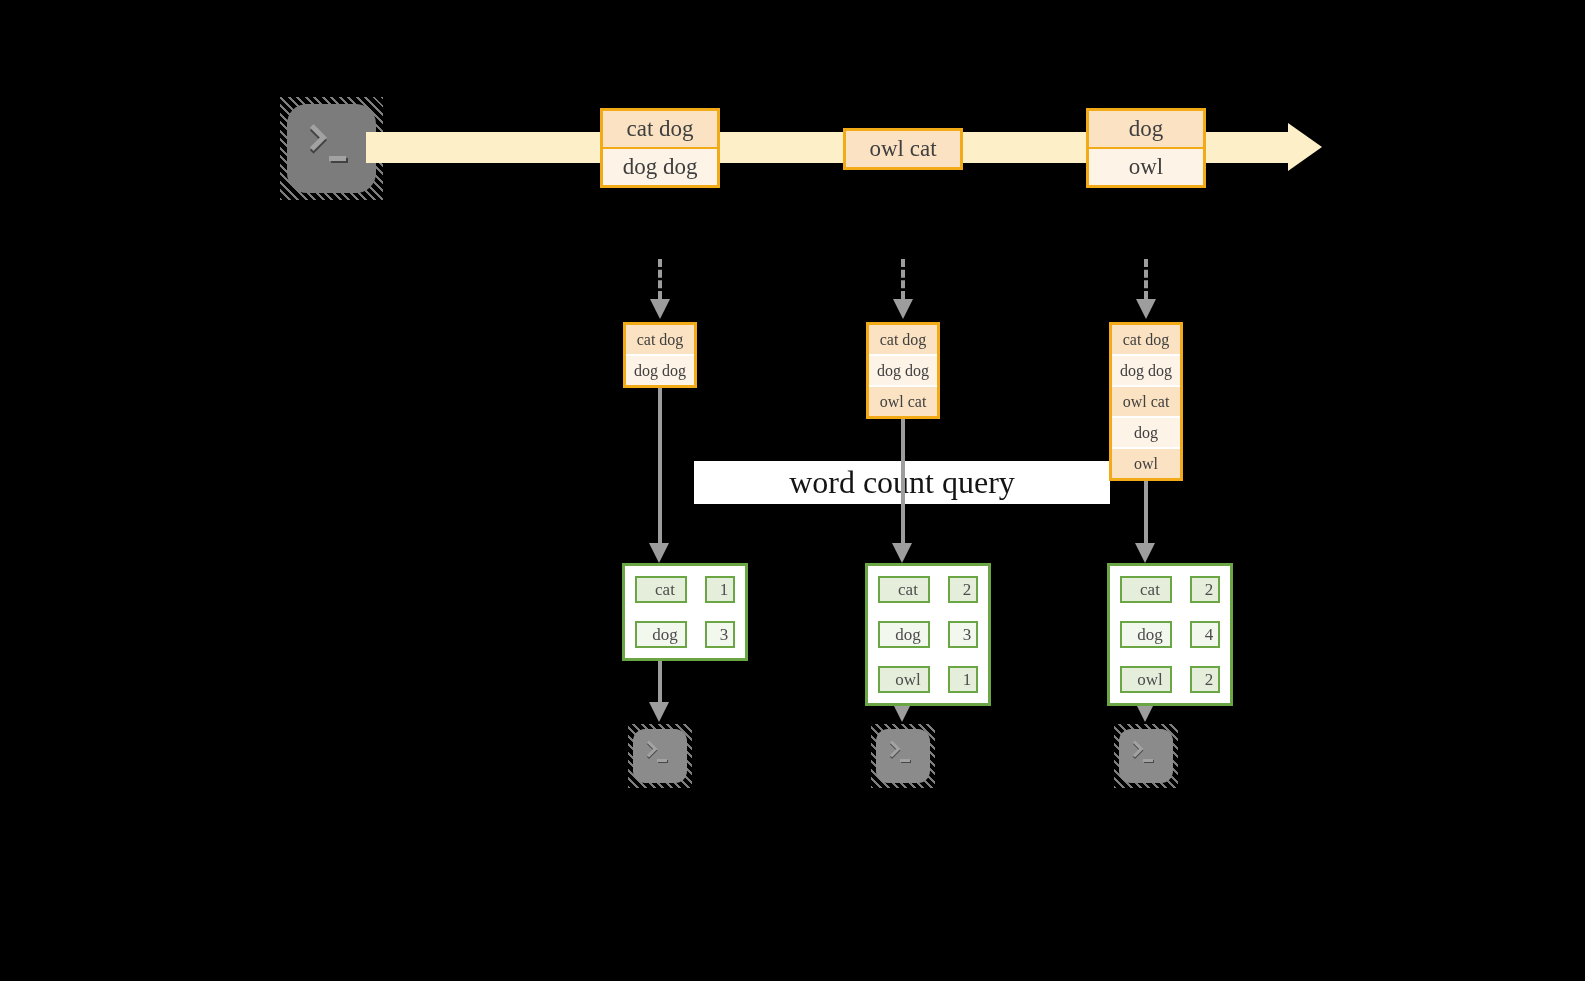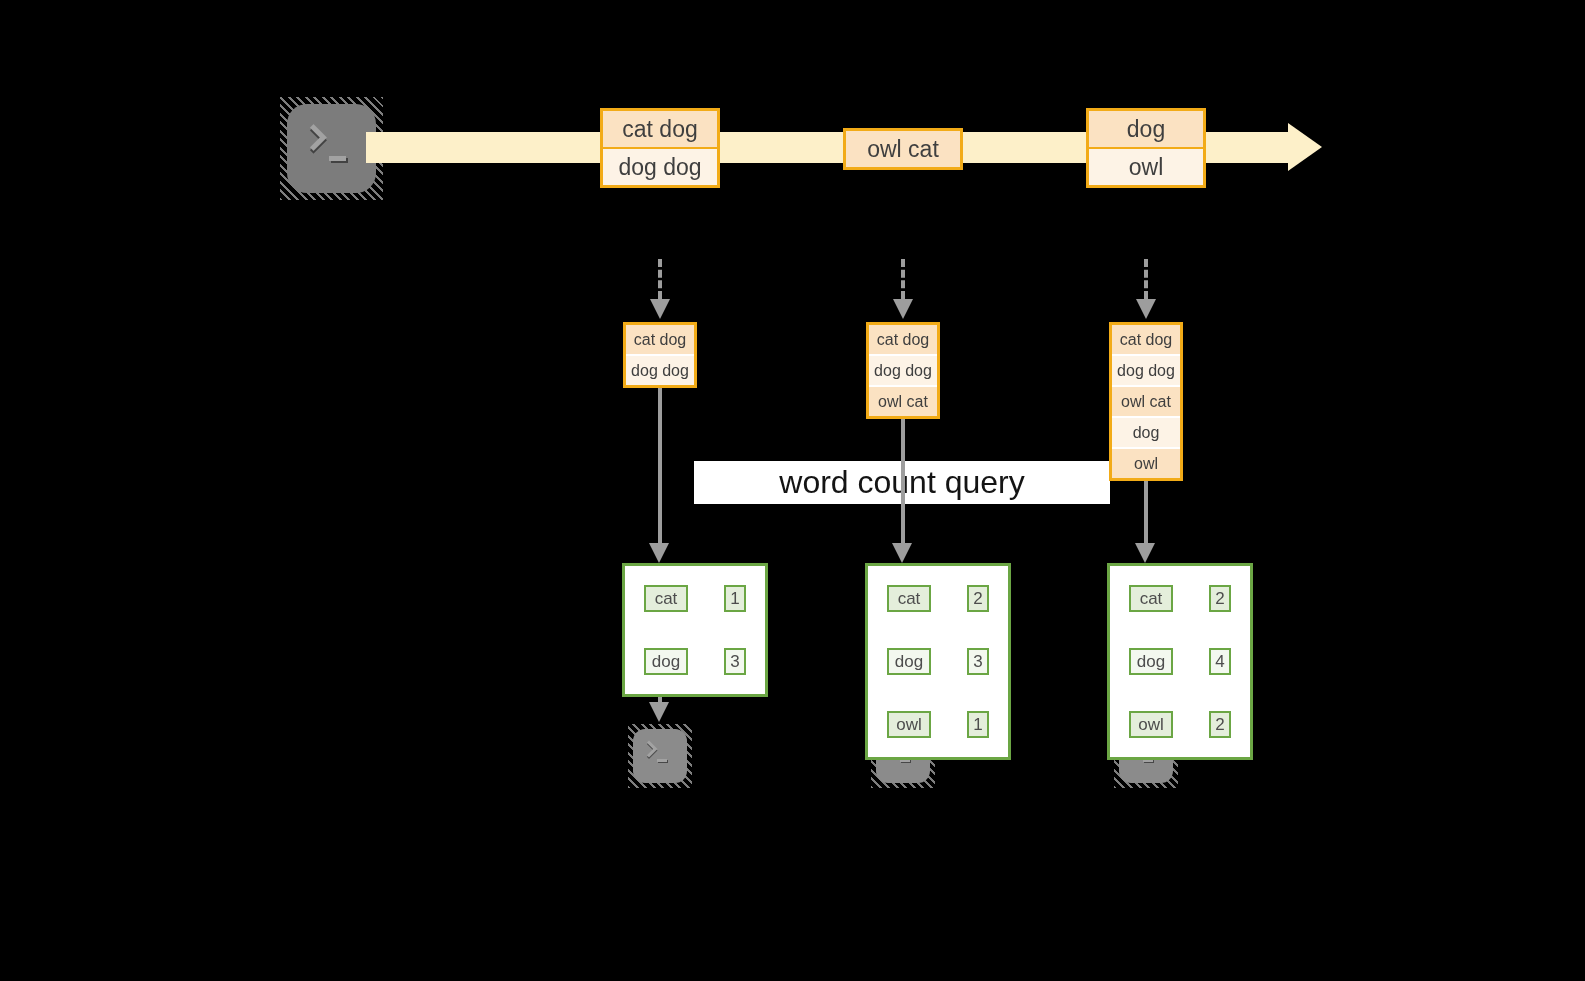--- a/index.html
+++ b/index.html
@@ -1,19 +1,19 @@
 <!DOCTYPE html>
 <html style="--background: #000000; --gold: #f2ab17; --peach: #fbe2c2; --cream: #fdf3e6; --streamFill: #fdf0c9; --green: #6ba644; --greenA: #e4eedb; --greenB: #f3f8ef; --arrow: #9d9d9d; --text: #3f3f3f; --tableText: #4d4d4d; --bannerBg: #ffffff; --bannerText: #141414; --terminalBody: #7c7c7c; --terminalBodySink: #8b8b8b; --hatch: #7e7e7e; --glyph: #a2a2a2;"><head>
 <meta charset="utf-8">
 <style>
   html,body { margin:0; padding:0; background:#000; }
   .canvas {
     position:relative; width:1585px; height:790px;
     background:var(--background,#000);
-    font-family:Liberation Sans, sans-serif;
+    font-family:Liberation Serif, serif;
     overflow:hidden;
   }
   .abs { position:absolute; }
 
   
   .terminal { position:absolute; background:repeating-linear-gradient(45deg, var(--hatch,#7e7e7e) 0 2px, transparent 2px 6px); }
   .t-src  { left:280px; top:97px;  width:103px; height:103px; }
   .t-sink { width:64px; height:64px; top:724px; }
   .t-sink1 { left:628px; } .t-sink2 { left:871px; } .t-sink3 { left:1114px; }
   .terminal-body { position:absolute; inset:7px; border-radius:20px; background:var(--terminalBody,#7c7c7c); }
@@ -74,22 +74,22 @@
   
   .banner { position:absolute; left:694px; top:461px; width:416px; height:43px;
             background:var(--bannerBg,#fff); z-index:1;
             display:flex; align-items:center; justify-content:center; }
   .banner-text { font-size:32px; font-weight:300; color:var(--bannerText,#141414); white-space:nowrap; }
 
   
   .wc-table { position:absolute; top:563px; border:3px solid var(--green,#6ba644);
               background:#ffffff; padding:1px; z-index:3; }
   .wc-row { display:flex; }
-  .wc-cell { border:2px solid var(--green,#6ba644); margin:18px; height:23px; line-height:23px;
-             text-align:center; font-size:17px; color:var(--tableText,#4d4d4d); }
+  .wc-cell { border:2px solid var(--green,#6ba644); margin:9px; height:23px; line-height:23px;
+             text-align:center; font-size:17px; color:var(--tableText,#4d4d4d);padding-left:8px; }
   .wc-word { width:40px; } .wc-num { width:18px; }
   .wc-row:nth-child(odd)  .wc-cell { background:var(--greenA,#e4eedb); }
   .wc-row:nth-child(even) .wc-cell { background:var(--greenB,#f3f8ef); }
   .wt1 { left:622px; } .wt2 { left:865px; } .wt3 { left:1107px; }
 </style>
 </head>
 <body>
 
 <div class="canvas">
 

